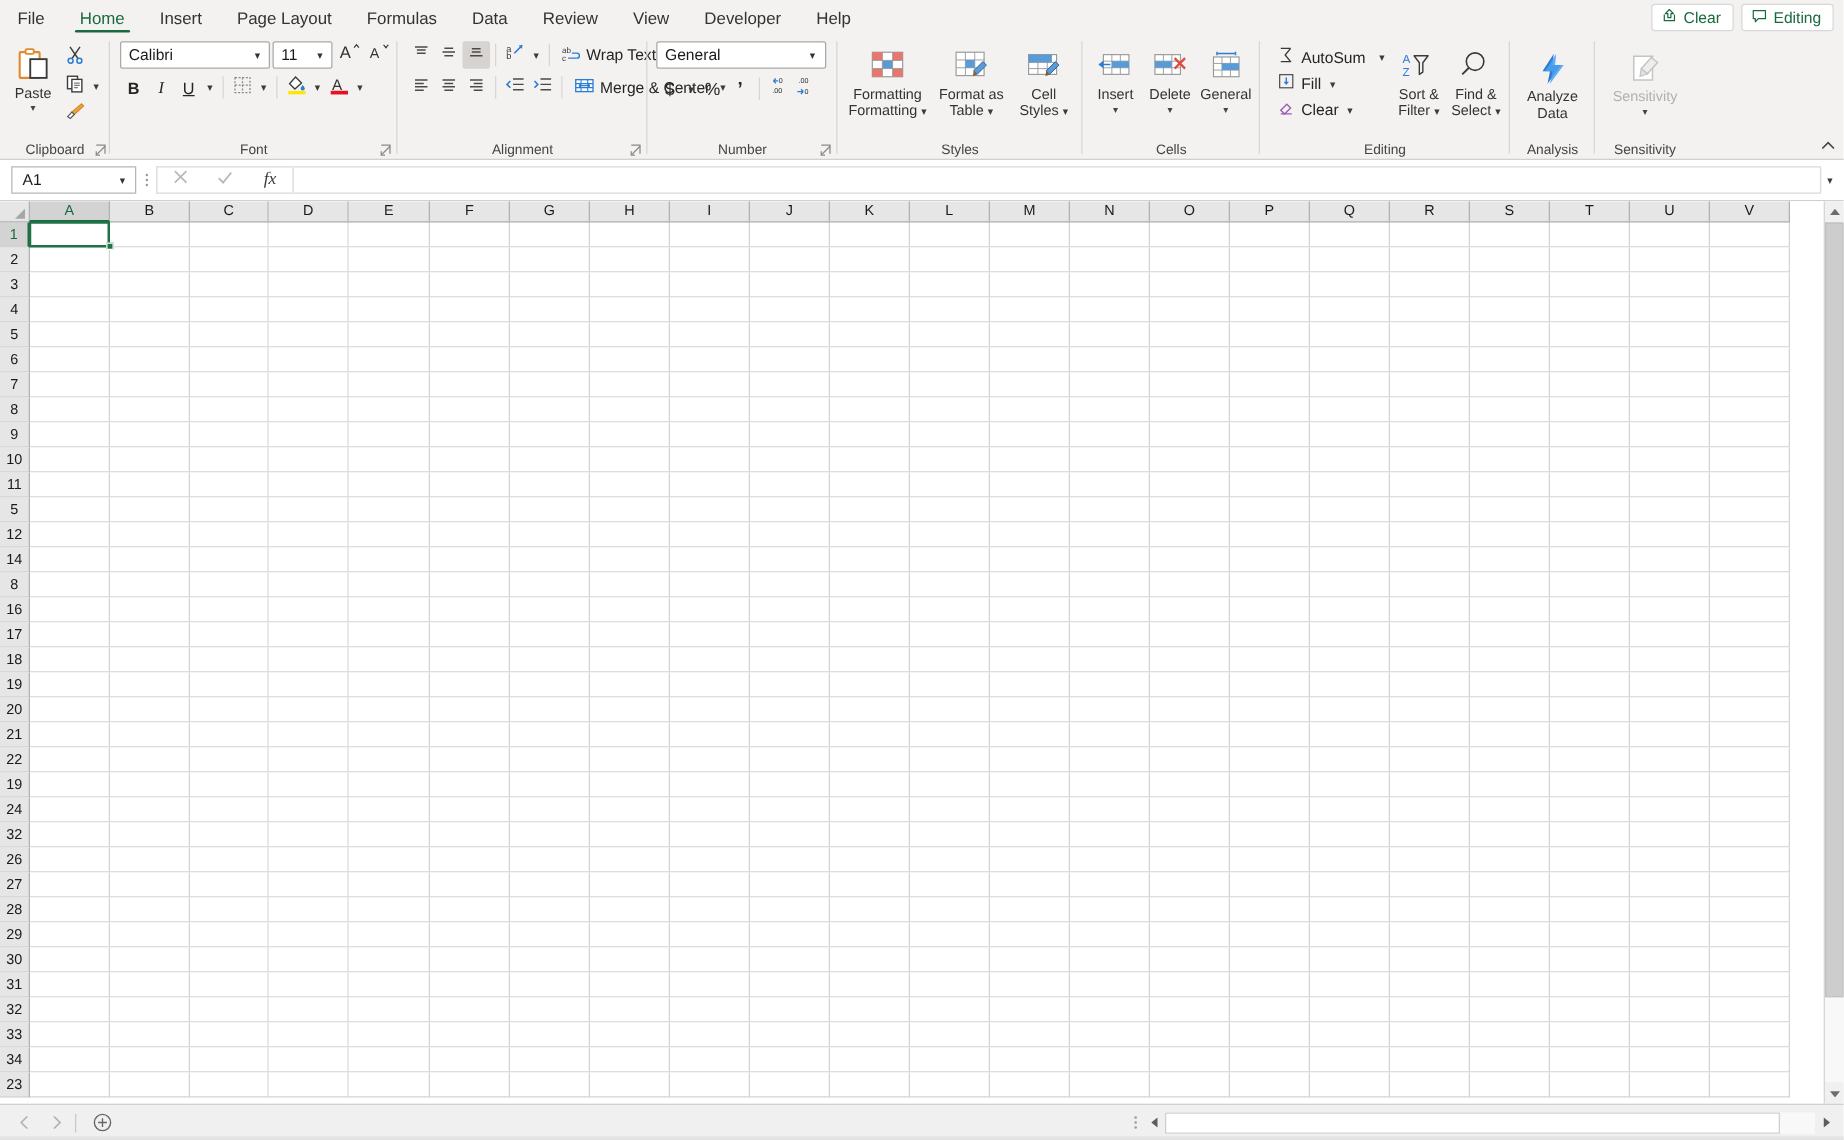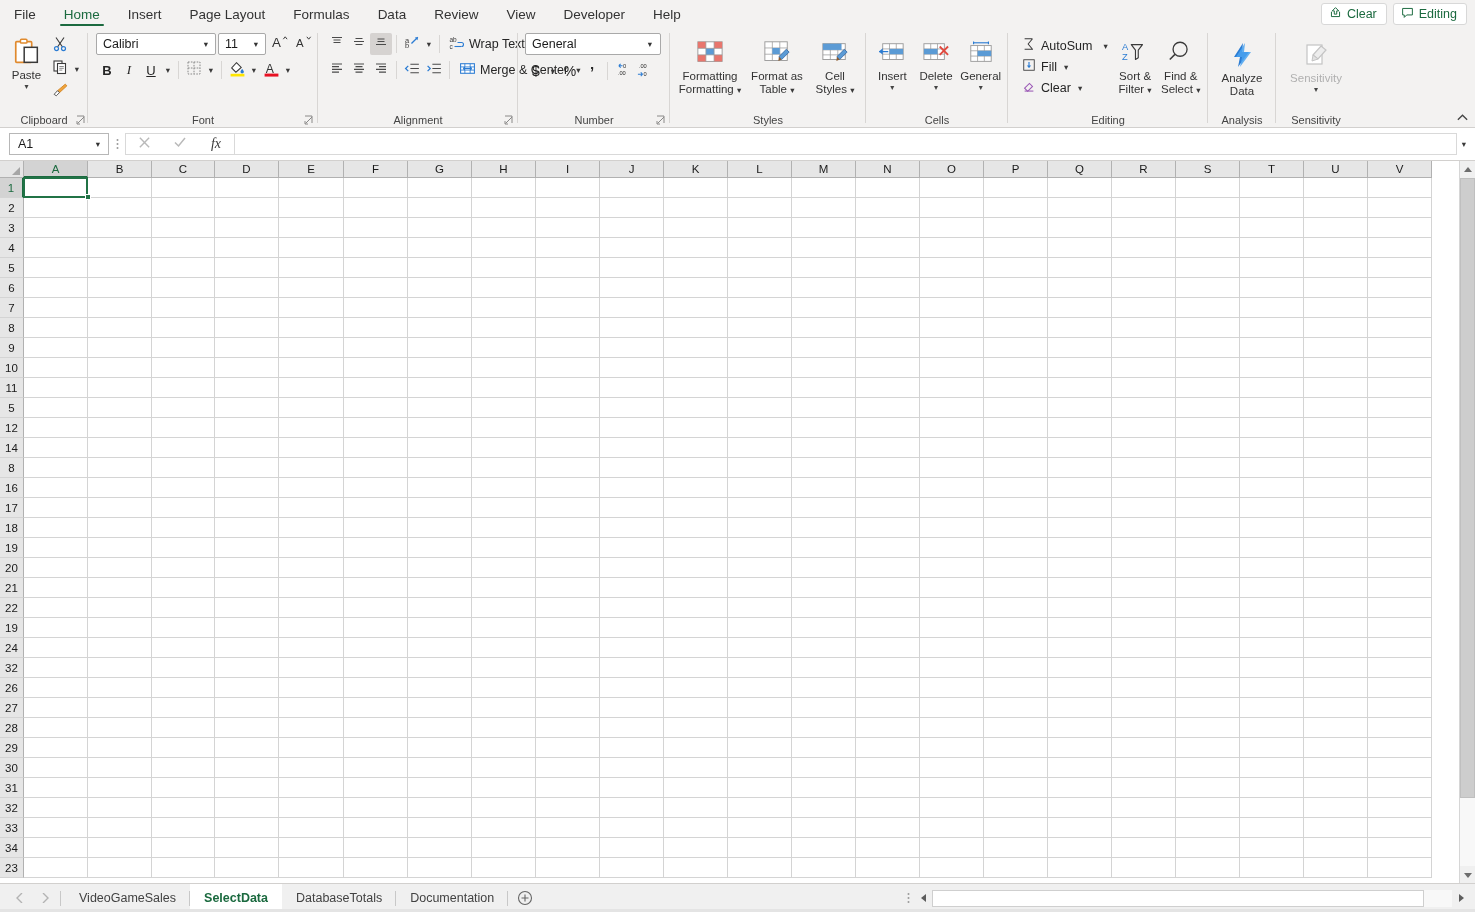--- a/index.html
+++ b/index.html
@@ -1739,37 +1739,20 @@
             <path d="M6 0 L1 5 L6 10" fill="none" stroke="#b3b3b3" stroke-width="1.4"></path>
           </svg>
       </div>
       <div class="navarrow">
         <svg width="7" height="10" viewBox="0 0 7 10">
             <path d="M1 0 L6 5 L1 10" fill="none" stroke="#b3b3b3" stroke-width="1.4"></path>
           </svg>
       </div>
     </div>
     <div class="tabsep"></div>
-    <div class="sheettabs">
-      <div class="shtab">
-        <span>VideoGameSales</span>
-        <span class="sep"></span>
-      </div>
-      <div class="shtab active">
-        <span>SelectData</span>
-      </div>
-      <div class="shtab">
-        <span>DatabaseTotals</span>
-        <span class="sep"></span>
-      </div>
-      <div class="shtab">
-        <span>Documentation</span>
-        <span class="sep"></span>
-      </div>
-    </div>
     <div class="addsheet">
       <svg width="16" height="16" viewBox="0 0 16 16">
           <circle cx="8" cy="8" r="6.5" fill="none" stroke="#666" stroke-width="1.1"></circle>
           <path d="M8 4.5v7M4.5 8h7" stroke="#666" stroke-width="1.1"></path>
         </svg>
     </div>
     <div class="sb-spacer"></div>
     <div class="sb-grip">
       <svg width="5" height="12" viewBox="0 0 5 12">
           <circle cx="2.5" cy="2" r="1" fill="#9a9a9a"></circle>

